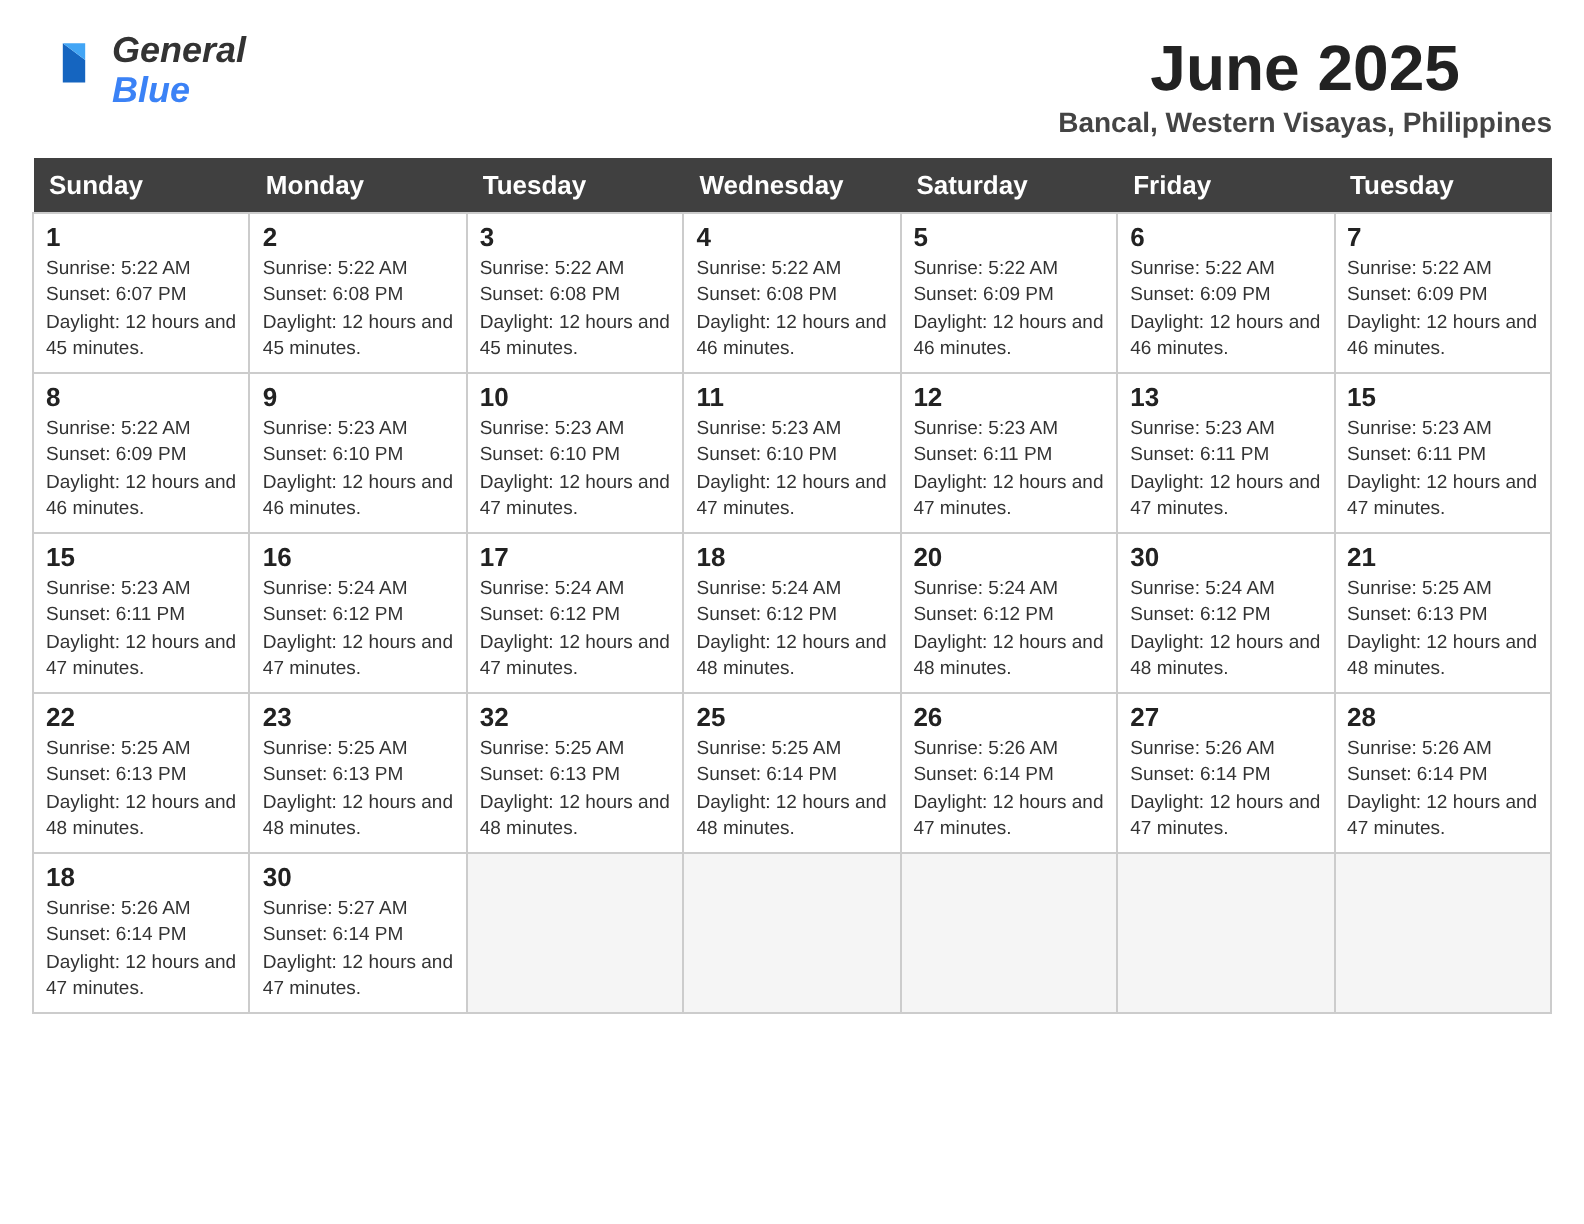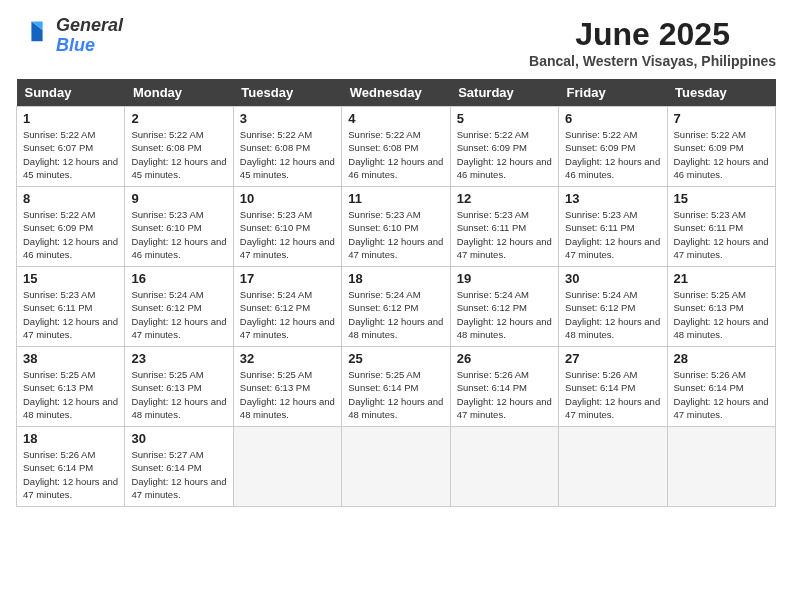--- a/index.html
+++ b/index.html
@@ -187,35 +187,35 @@
         </td>
         <td>
           <span class="day-number">17</span>
           <span class="day-info">Sunrise: 5:24 AM<br>Sunset: 6:12 PM<br>Daylight: 12 hours and 47 minutes.</span>
         </td>
         <td>
           <span class="day-number">18</span>
           <span class="day-info">Sunrise: 5:24 AM<br>Sunset: 6:12 PM<br>Daylight: 12 hours and 48 minutes.</span>
         </td>
         <td>
-          <span class="day-number">19</span>
+          <span class="day-number">20</span>
           <span class="day-info">Sunrise: 5:24 AM<br>Sunset: 6:12 PM<br>Daylight: 12 hours and 48 minutes.</span>
         </td>
         <td>
           <span class="day-number">30</span>
           <span class="day-info">Sunrise: 5:24 AM<br>Sunset: 6:12 PM<br>Daylight: 12 hours and 48 minutes.</span>
         </td>
         <td>
           <span class="day-number">21</span>
           <span class="day-info">Sunrise: 5:25 AM<br>Sunset: 6:13 PM<br>Daylight: 12 hours and 48 minutes.</span>
         </td>
       </tr>
       <tr>
         <td>
-          <span class="day-number">38</span>
+          <span class="day-number">22</span>
           <span class="day-info">Sunrise: 5:25 AM<br>Sunset: 6:13 PM<br>Daylight: 12 hours and 48 minutes.</span>
         </td>
         <td>
           <span class="day-number">23</span>
           <span class="day-info">Sunrise: 5:25 AM<br>Sunset: 6:13 PM<br>Daylight: 12 hours and 48 minutes.</span>
         </td>
         <td>
           <span class="day-number">32</span>
           <span class="day-info">Sunrise: 5:25 AM<br>Sunset: 6:13 PM<br>Daylight: 12 hours and 48 minutes.</span>
         </td>

